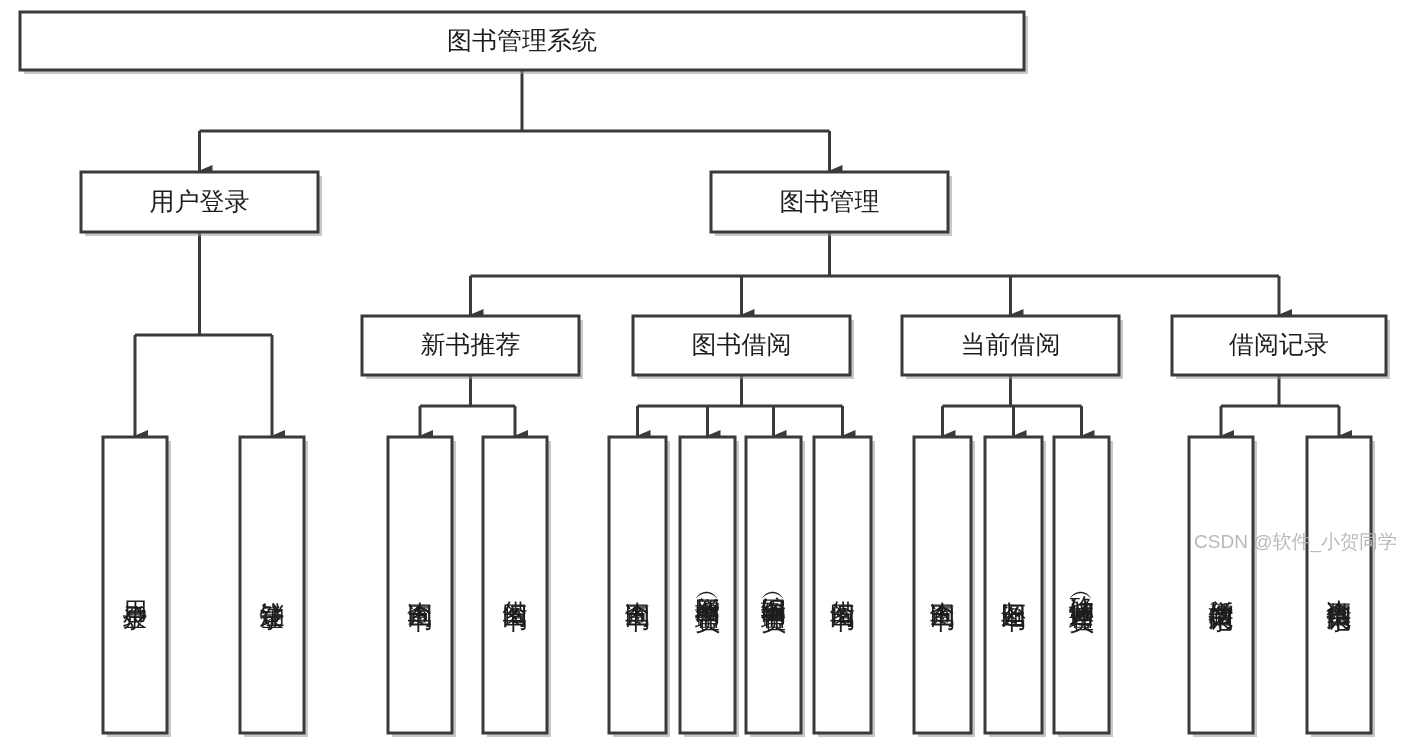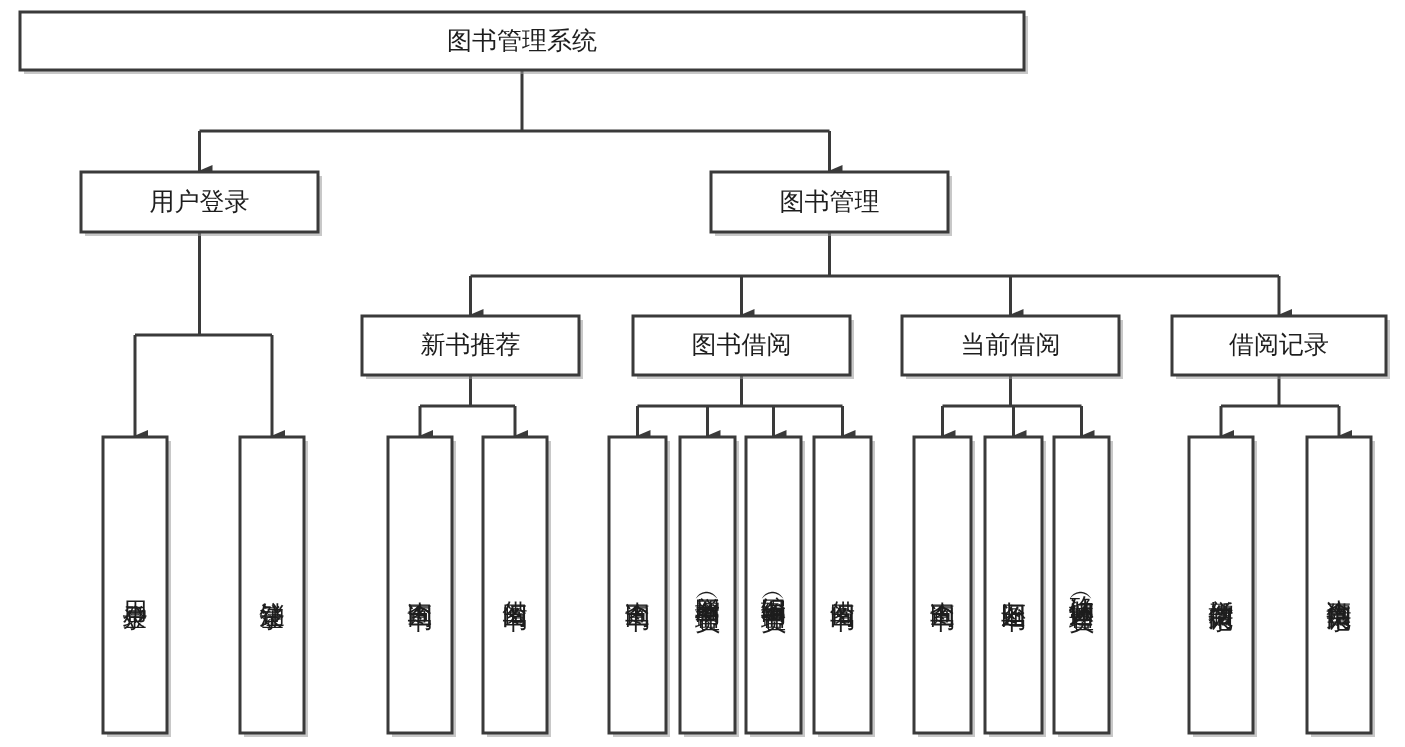--- a/index.html
+++ b/index.html
@@ -186,13 +186,14 @@
       <div class="leaf-label-wrap" style="left: 680px; top: 437px; width: 55px; height: 296px;">新增图书（管理员）</div>
       <div class="leaf-label-wrap" style="left: 746px; top: 437px; width: 55px; height: 296px;">编辑图书（管理员）</div>
       <div class="leaf-label-wrap" style="left: 814px; top: 437px; width: 57px; height: 296px;">借阅图书</div>
       <div class="leaf-label-wrap" style="left: 914px; top: 437px; width: 57px; height: 296px;">查询图书</div>
       <div class="leaf-label-wrap" style="left: 985px; top: 437px; width: 57px; height: 296px;">归还图书</div>
       <div class="leaf-label-wrap" style="left: 1054px; top: 437px; width: 55px; height: 296px;">确认归还（管理员）</div>
       <div class="leaf-label-wrap" style="left: 1189px; top: 437px; width: 64px; height: 296px;">新增借阅记录</div>
       <div class="leaf-label-wrap" style="left: 1307px; top: 437px; width: 64px; height: 296px;">查询借阅记录</div>
     </div>
 
+  <div class="watermark">CSDN @软件_小贺同学</div>
 </div>
 
 </body></html>

